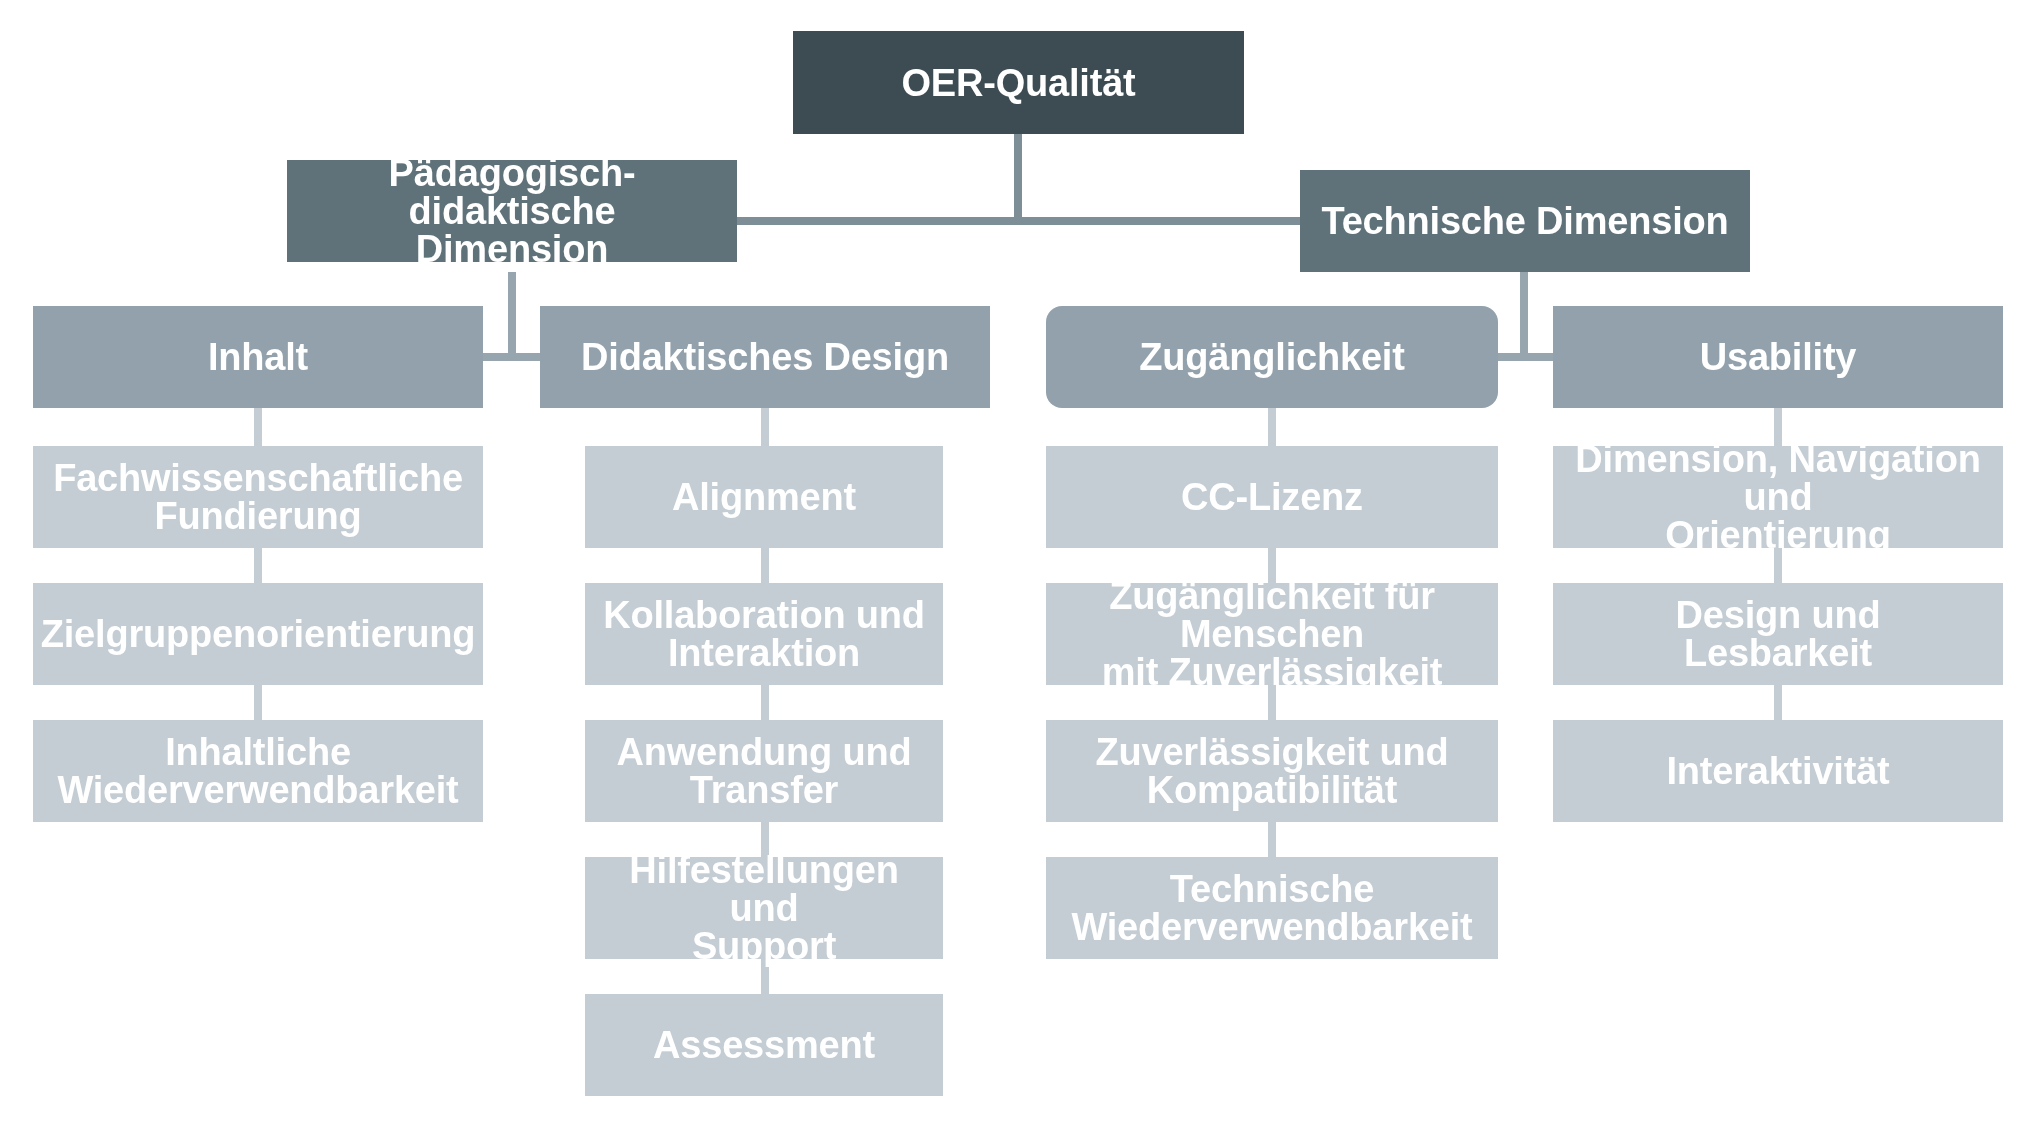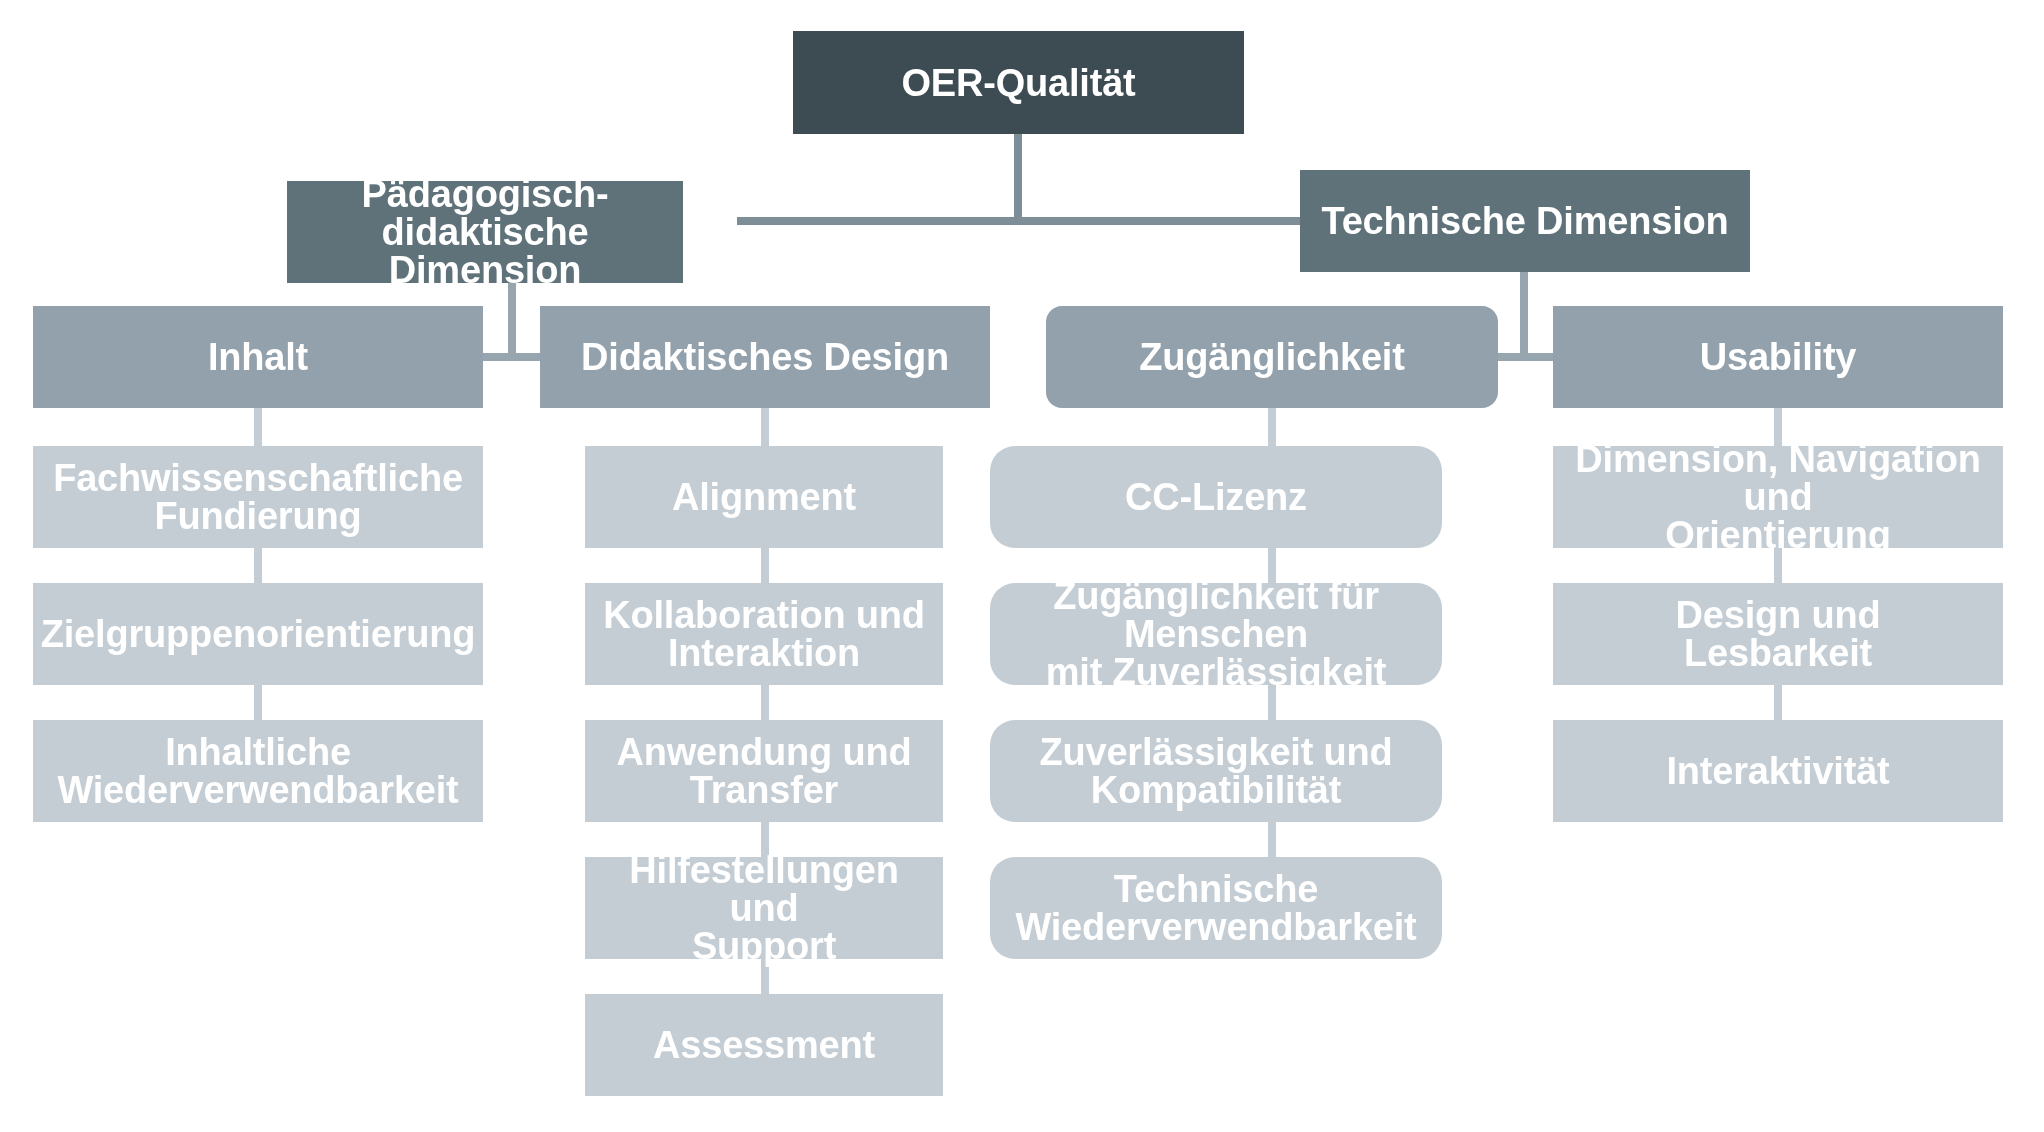--- a/index.html
+++ b/index.html
@@ -38,30 +38,30 @@
   .dim{background:var(--dimension_fill);}
   .cat{background:var(--category_fill);}
   .crit{background:var(--criterion_fill);}
   .conn{position:absolute;}
   .c1{background:var(--connector_l1);}
   .c2{background:var(--connector_l2);}
   .c3{background:var(--connector_l3);}
 
   
   .n-oer{left:793px;top:31px;width:451px;height:103px;}
-  .n-paed{left:287px;top:181px;width:396px;height:102px;}
+  .n-paed{left:287px;top:160px;width:450px;height:102px;}
   .n-tech{left:1300px;top:170px;width:450px;height:102px;}
   .n-inhalt{left:33px;top:306px;width:450px;height:102px;}
   .n-didakt{left:540px;top:306px;width:450px;height:102px;}
   .n-zugaeng{left:1046px;top:306px;width:452px;height:102px;border-radius:16px;}
   .n-usab{left:1553px;top:306px;width:450px;height:102px;}
 
   .col1{left:33px;width:450px;}
   .col2{left:540px;width:358px;margin-left:45px;}
-  .col3{left:990px;width:452px;border-radius:25px;}
+  .col3{left:1046px;width:452px;}
   .col4{left:1553px;width:450px;}
   .r1{top:446px;height:102px;}
   .r2{top:583px;height:102px;}
   .r3{top:720px;height:102px;}
   .r4{top:857px;height:102px;}
   .r5{top:994px;height:102px;}
 
   
   .k-oer-v{left:1014px;top:134px;width:8px;height:91px;}
   .k-oer-h{left:737px;top:217px;width:563px;height:8px;}

